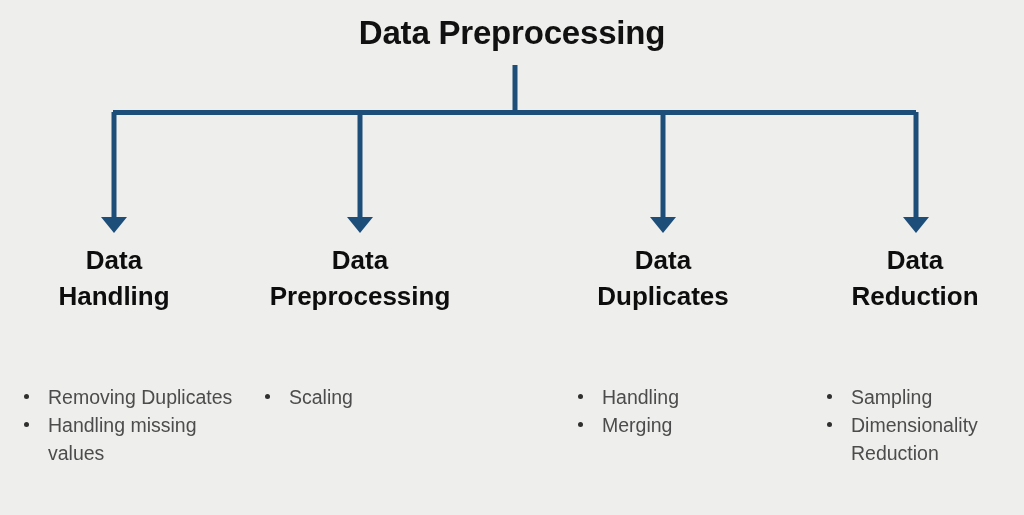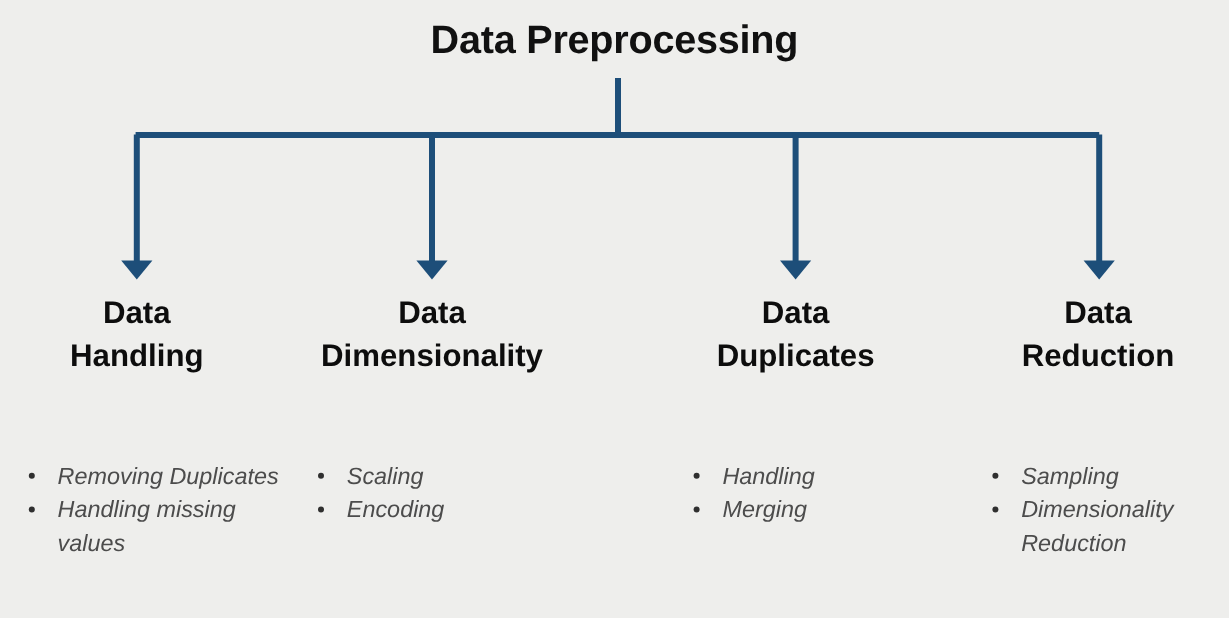--- a/index.html
+++ b/index.html
@@ -65,21 +65,20 @@
     padding: 0;
     list-style: none;
   }
   .bullet-list li {
     position: relative;
     padding-left: 28px;
     font-size: 19.5px;
     line-height: 1.44;
     color: #4c4c4c;
     font-weight: normal;
-    font-style: italic;
   }
   .bullet-list li::before {
     content: "";
     position: absolute;
     left: 4px;
     top: 11px;
     width: 5px;
     height: 5px;
     border-radius: 50%;
     background: #2f2f2f;
@@ -127,25 +126,24 @@
     <span class="hl">Data</span>
     <span class="hl">Handling</span>
   </div>
   <ul class="bullet-list" id="bullets-col-0">
     <li>Removing Duplicates</li>
     <li>Handling missing values</li>
   </ul>
 
   <div class="branch-heading" id="heading-col-1">
     <span class="hl">Data</span>
-    <span class="hl">Dimensionality</span>
+    <span class="hl">Preprocessing</span>
   </div>
   <ul class="bullet-list" id="bullets-col-1">
     <li>Scaling</li>
-    <li>Encoding</li>
   </ul>
 
   <div class="branch-heading" id="heading-col-2">
     <span class="hl">Data</span>
     <span class="hl">Duplicates</span>
   </div>
   <ul class="bullet-list" id="bullets-col-2">
     <li>Handling</li>
     <li>Merging</li>
   </ul>

